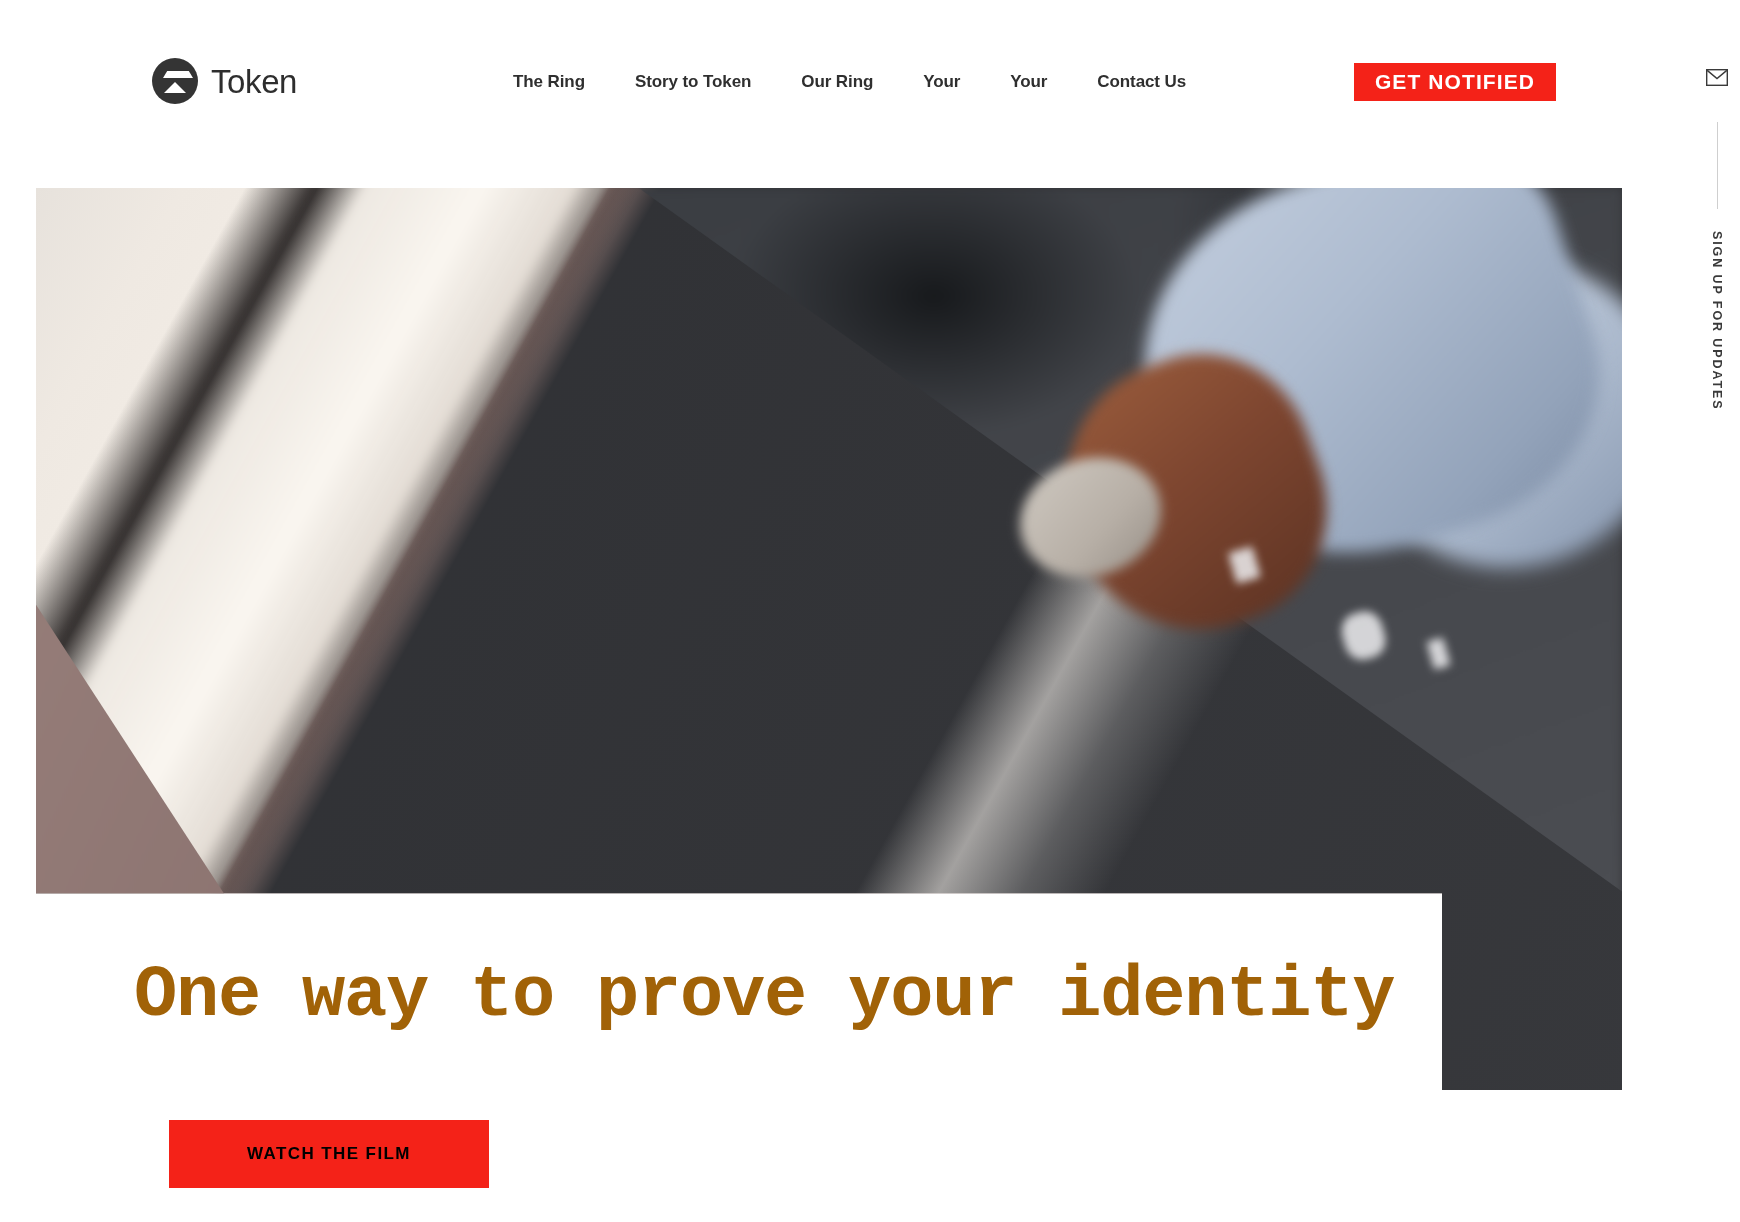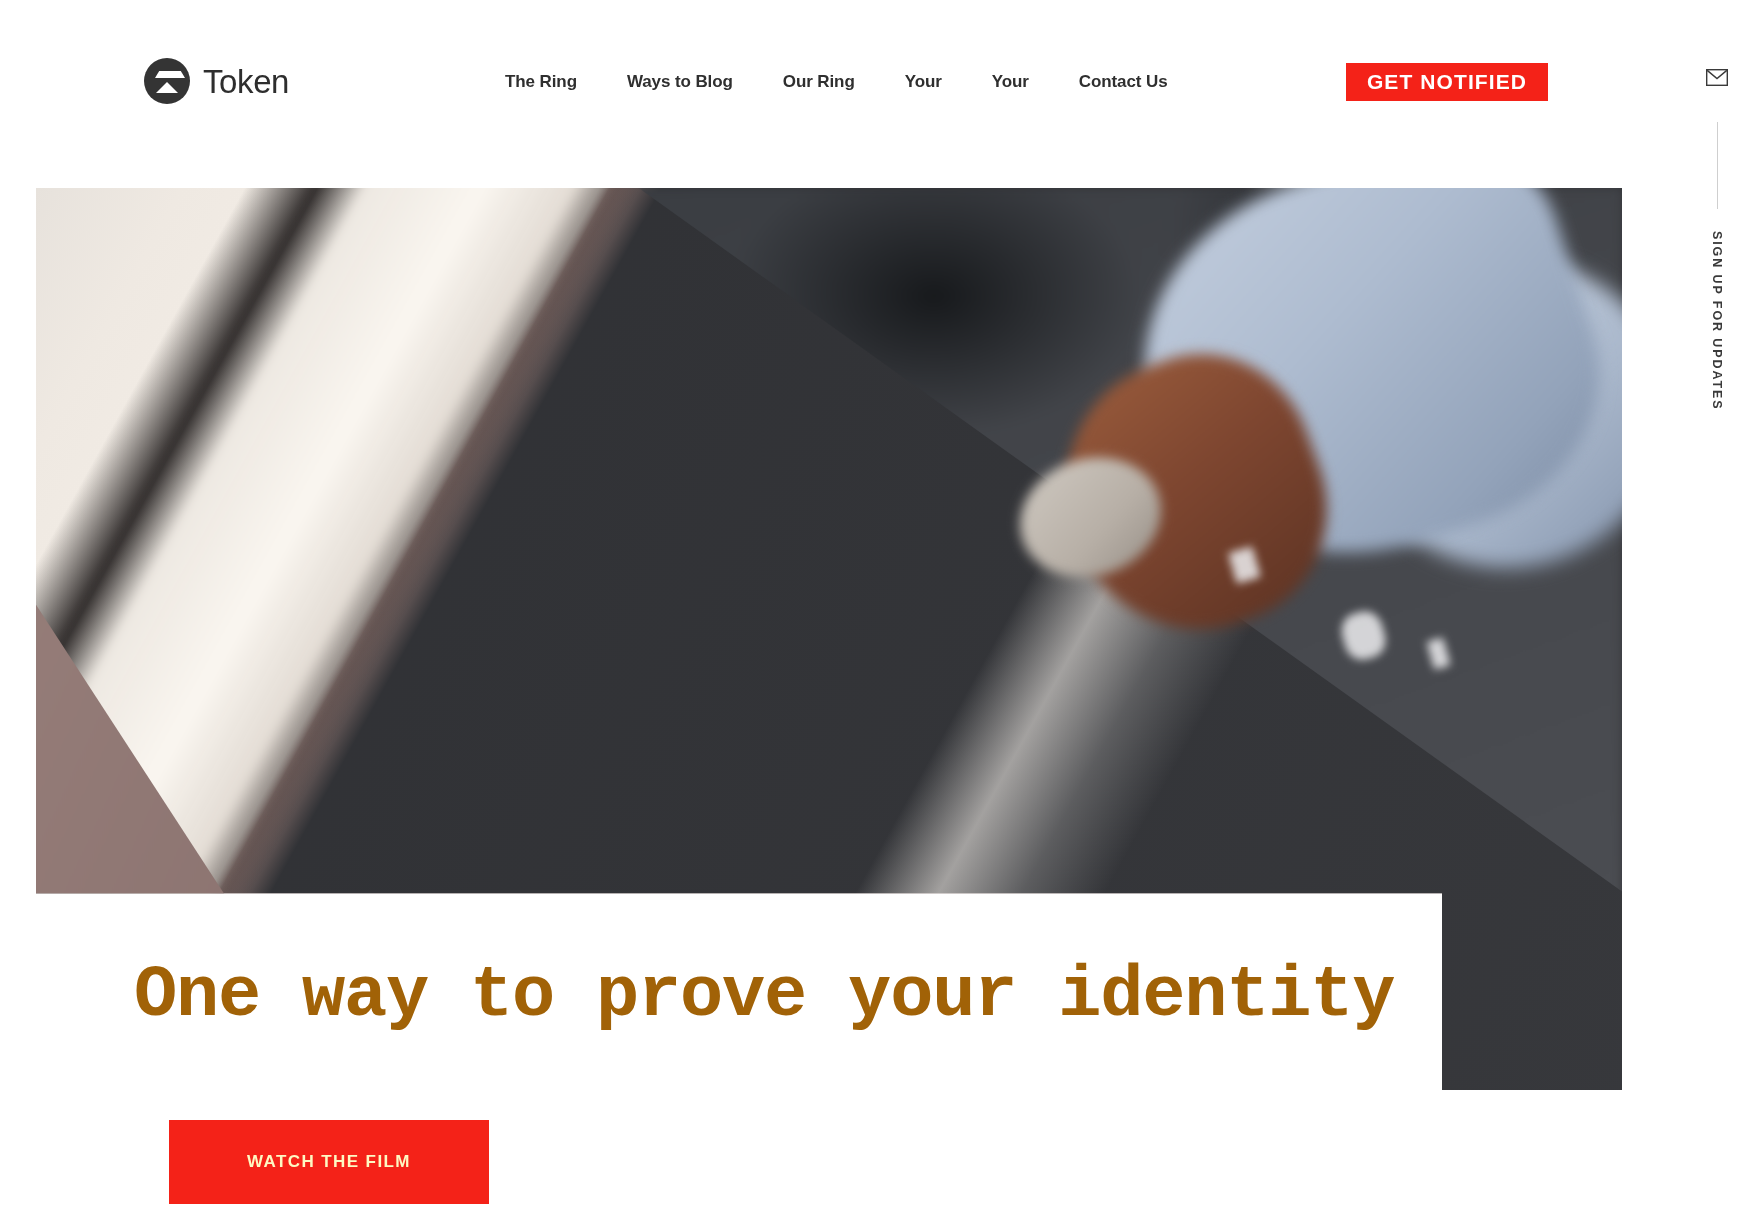--- a/index.html
+++ b/index.html
@@ -17,21 +17,21 @@
   .page {
     position: relative;
     width: 1740px;
     height: 1222px;
     background: #ffffff;
   }
 
   
   .header {
     position: absolute;
-    top: 0; left: 8px;
+    top: 0; left: 16px;
     width: 1694px;
     height: 145px;
     display: flex;
     align-items: center;
   }
 
   .brand {
     position: absolute;
     left: 136px;
     top: 58px;
@@ -338,23 +338,23 @@
   .hero-sub {
     width: 790px;
     font-size: 17.5px;
     line-height: 1.62;
     color: #3c3c3c;
     padding-top: 12px;
   }
   .cta-film {
     margin-left: 35px;
     width: 320px;
-    height: 84px;
+    height: 68px;
     background: #f42218;
-    color: #fef9c3;
+    color: #000000;
     border: none;
     font-family: "Liberation Sans", sans-serif;
     font-size: 17px;
     font-weight: 700;
     letter-spacing: 1.4px;
     cursor: pointer;
     display: flex;
     align-items: center;
     justify-content: center;
     flex: 0 0 auto;
@@ -370,21 +370,21 @@
     <a class="brand" href="#">
       <span class="brand-mark">
         <span class="bar"></span>
         <span class="tri"></span>
       </span>
       <span class="brand-name">Token</span>
     </a>
 
     <nav class="nav">
       <a class="nav-item" href="#">The Ring</a>
-      <a class="nav-item" href="#">Ways to Blog</a>
+      <a class="nav-item" href="#">Story to Token</a>
       <a class="nav-item" href="#">Our Ring</a>
       <a class="nav-item" href="#">Your</a>
       <a class="nav-item" href="#">Your</a>
       <a class="nav-item" href="#">Contact Us</a>
     </nav>
 
     <button class="cta-notified">GET NOTIFIED</button>
   </header>
 
   <aside class="right-rail">

